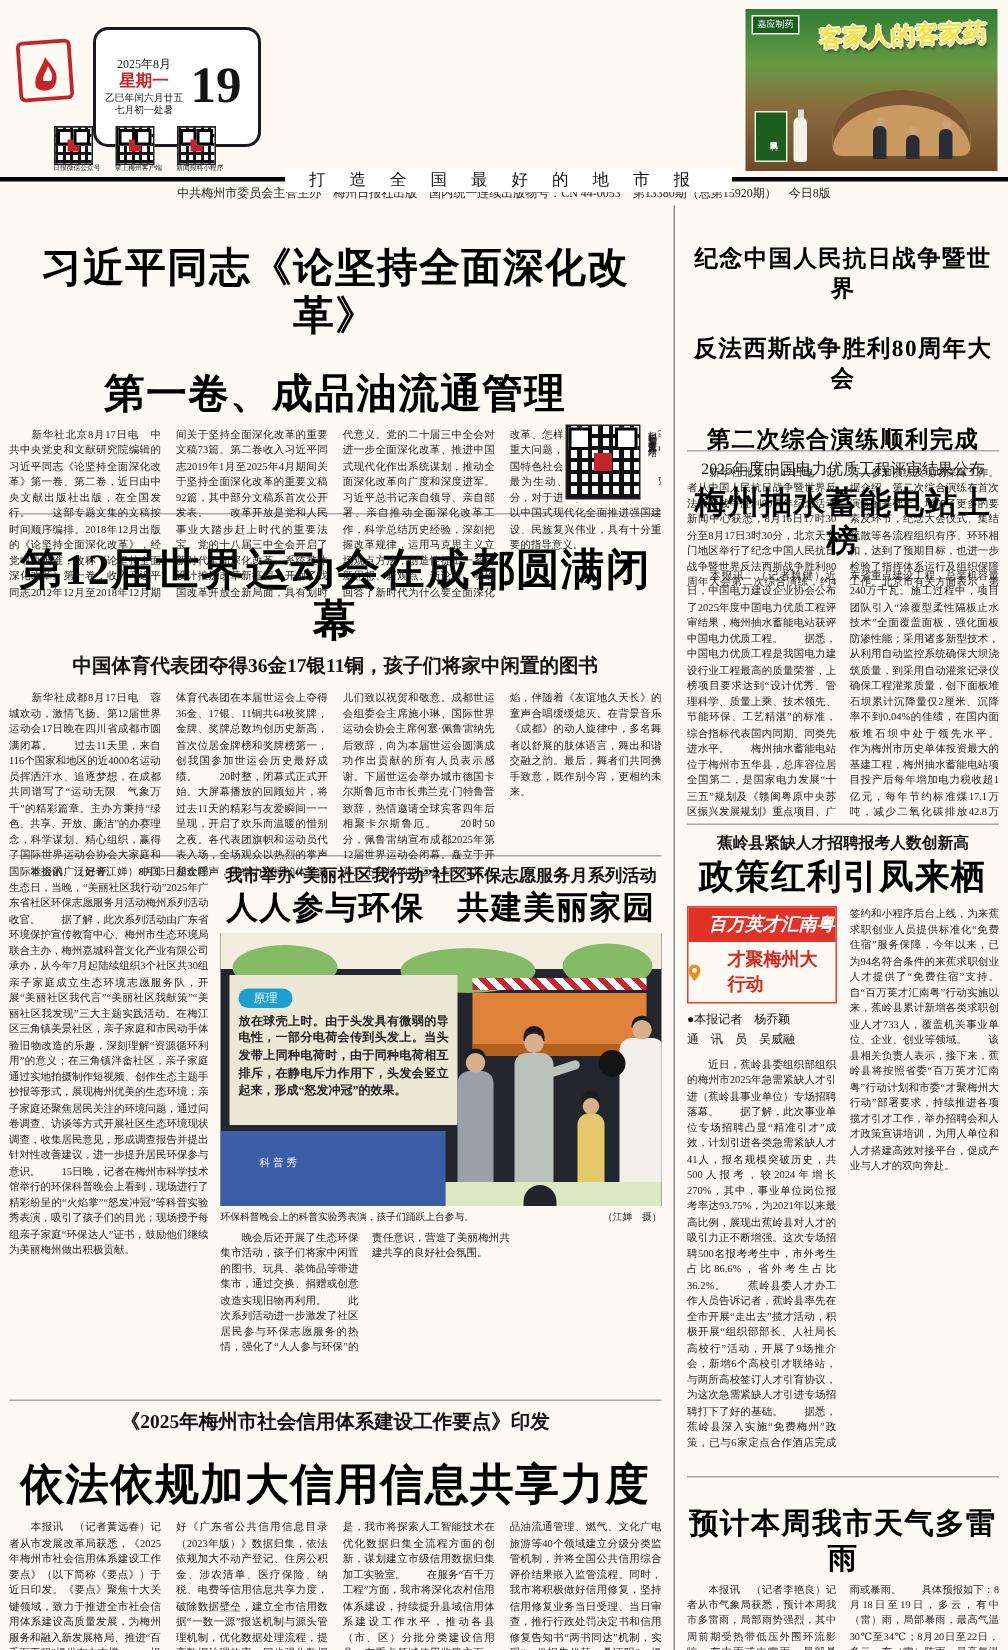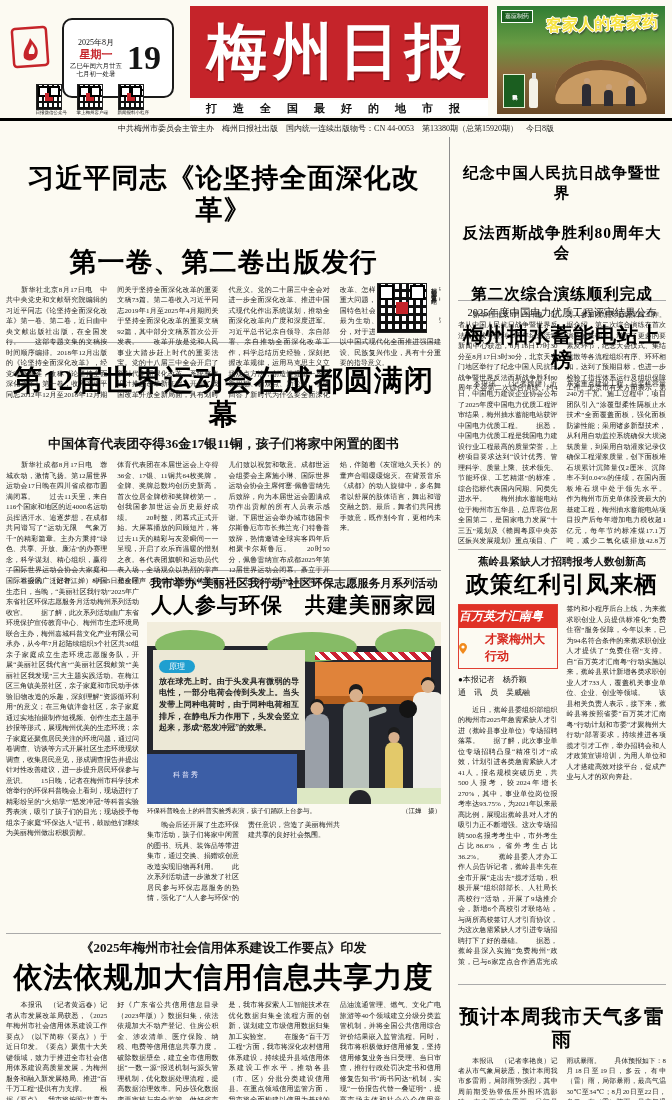--- a/index.html
+++ b/index.html
@@ -27,22 +27,22 @@
       repeating-linear-gradient(90deg,#111 0 2px,transparent 2px 5px),
       repeating-linear-gradient(0deg,#111 0 2px,transparent 2px 6px); }
   .qr::before, .qr::after { content:""; position:absolute; width:7px; height:7px; border:2px solid #000; background:#fff; }
   .qr::before { left:1px; top:1px; } .qr::after { right:1px; top:1px; }
   .qr .seal { position:absolute; left:50%; top:50%; transform:translate(-50%,-50%); width:8px; height:8px; background:#c5242a; }
   .qr-label { font-size:5px; line-height:1.3; white-space:nowrap; transform:scale(.9); }
   .masthead { position:absolute; left:190px; top:6px; width:298px; height:92px; background:#c5242a;
     display:flex; align-items:center; justify-content:center; }
   .masthead-title { color:#fff; font-size:60px; font-weight:bold; letter-spacing:6px; line-height:1;
     font-family:"Liberation Serif",serif; text-shadow:1px 2px 0 #8e1418; }
-  .slogan { position:absolute; left:190px; top:100px; width:298px; height:16px; background:#fff;
-    font-size:11px; font-weight:bold; letter-spacing:16px; padding-left:16px; line-height:16px; }
+  .slogan { position:absolute; left:190px; top:112px; width:298px; height:16px; background:#fff;
+    font-size:11px; font-weight:normal; letter-spacing:16px; padding-left:16px; line-height:16px; }
   .ad { position:absolute; left:497px; top:6px; width:168px; height:108px; overflow:hidden;
     background:linear-gradient(180deg,#2f7d33 0%,#679a43 34%,#8a6a3c 62%,#6b4a28 100%); }
   .ad-brand { position:absolute; left:4px; top:4px; font-size:6px; color:#fff; border:1px solid #fff; padding:1px 3px;
     background:#1b5e20; font-family:"Liberation Sans",sans-serif; }
   .ad-title { position:absolute; right:4px; top:8px; width:118px; text-align:center; transform:rotate(-2deg);
     font-size:16px; font-weight:bold; color:#f6e23e;
     text-shadow:-1px 0 #fff,1px 0 #fff,0 -1px #fff,0 1px #fff,1px 2px 2px #333; }
   .ad-house { position:absolute; right:18px; bottom:10px; width:92px; height:44px; background:#c89a62;
     border-radius:50% 50% 6px 6px / 70% 70% 6px 6px; box-shadow:inset 0 10px 0 #7a5531; }
   .ad-person { position:absolute; width:9px; height:22px; background:#2c2c34; border-radius:4px 4px 0 0; bottom:8px; }
@@ -108,37 +108,37 @@
   .table-cloth { position:absolute; left:0; bottom:0; width:150px; height:50px; background:#3c5ea6; }
   .table-cloth span { position:absolute; left:26px; top:16px; color:#eef; font-size:7px; letter-spacing:2px; }
   .backdrop-bottom { position:absolute; left:150px; right:0; bottom:0; height:16px; background:#dde8c4; }
   .kid-head { position:absolute; right:70px; bottom:0; width:22px; height:14px; border-radius:11px 11px 0 0; background:#23242a; }
   .caption-row { display:flex; justify-content:space-between; font-size:6.5px; margin:3px 0 4px; }
   .env-bottom { height:92px; }
 
   
   .credit { height:188px; }
   .credit .kicker { font-size:13px; }
-  .credit .headline { font-size:29px; margin:3px 0 6px; }
+  .credit .headline { font-size:29px; margin:16px 0 6px; }
   .credit-body { height:118px; }
 
   
   .memorial { height:156px; padding-top:4px; }
   .memorial .headline { font-size:15.5px; line-height:1.3; }
   .memorial-body { height:86px; margin-top:6px; }
   .power { height:238px; }
   .power .kicker { font-size:10.5px; font-weight:normal; }
   .power .headline { font-size:21px; margin:3px 0 6px; }
   .power-body { height:178px; }
   .talent { height:424px; }
   .talent .kicker { font-size:10.5px; }
   .talent .headline { font-size:23px; margin:2px 0 6px; }
   .talent-flow { height:368px; column-count:2; column-gap:9px; column-fill:auto; }
   .badge { border:1px solid #e04034; margin-bottom:5px; }
-  .badge-top { background:#e03226; color:#fff; font-weight:bold; font-size:12px; text-align:left; padding:3px 0; font-style:italic; }
+  .badge-top { background:#e03226; color:#fff; font-weight:bold; font-size:12px; text-align:right; padding:3px 0; font-style:italic; }
   .badge-bottom { color:#d6281e; font-weight:bold; font-size:12px; display:flex; align-items:center; justify-content:center; gap:18px; padding:3px 0; }
   .pin { width:8px; height:11px; display:inline-block; }
   .byline { font-size:8px; line-height:1.6; margin-bottom:5px; }
   .weather { height:116px; }
   .weather .headline { font-size:19.5px; margin-bottom:5px; }
   .weather-body { height:84px; font-size:6.8px; }
 </style>
 </head>
 <body>
 
@@ -177,23 +177,20 @@
         <div class="qr-label">掌上梅州客户端</div>
       </div>
       <div class="qr-item">
         <div class="qr">
             <span class="seal"></span>
           </div>
         <div class="qr-label">新闻报料小程序</div>
       </div>
     </div>
 
-    <div class="masthead">
-      <div class="masthead-title">梅州日报</div>
-    </div>
     <div class="slogan">打造全国最好的地市报</div>
 
     <div class="ad">
       <div class="ad-brand">嘉应制药</div>
       <div class="ad-title">客家人的客家药</div>
       <div class="ad-house"></div>
       <div class="ad-person" style="right:74px;"></div>
       <div class="ad-person" style="right:52px; height:16px;"></div>
       <div class="ad-person" style="right:30px; height:20px;"></div>
       <div class="ad-product-box">双料喉风散</div>
@@ -203,21 +200,21 @@
 
   <div class="rule"></div>
   <div class="pub-line">中共梅州市委员会主管主办　梅州日报社出版　国内统一连续出版物号：CN 44-0053　第13380期（总第15920期）　今日8版</div>
 
   <div class="main">
 
     <div class="col-left">
 
       <div class="lead">
         <div class="headline">习近平同志《论坚持全面深化改革》</div>
-        <div class="headline">第一卷、第二卷出版发行</div>
+        <div class="headline">第一卷、成品油流通管理</div>
         <div class="lead-body body-text cols4">　　新华社北京8月17日电　中共中央党史和文献研究院编辑的习近平同志《论坚持全面深化改革》第一卷、第二卷，近日由中央文献出版社出版，在全国发行。　　这部专题文集的文稿按时间顺序编排。2018年12月出版的《论坚持全面深化改革》，经党中央批准，改称《论坚持全面深化改革》第一卷，收入习近平同志2012年12月至2018年12月期间关于坚持全面深化改革的重要文稿73篇。第二卷收入习近平同志2019年1月至2025年4月期间关于坚持全面深化改革的重要文稿92篇，其中部分文稿系首次公开发表。　　改革开放是党和人民事业大踏步赶上时代的重要法宝。党的十八届三中全会开启了新时代全面深化改革、系统整体设计推进改革新征程，开创了我国改革开放全新局面，具有划时代意义。党的二十届三中全会对进一步全面深化改革、推进中国式现代化作出系统谋划，推动全面深化改革向广度和深度进军。习近平总书记亲自领导、亲自部署、亲自推动全面深化改革工作，科学总结历史经验，深刻把握改革规律，运用马克思主义立场观点方法，创造性提出一系列新思想、新观点、新论断，明确回答了新时代为什么要全面深化改革、怎样推进全面深化改革等重大问题，构成习近平新时代中国特色社会主义思想最为丰富、最为生动、最为重要的组成部分，对于进一步全面深化改革，以中国式现代化全面推进强国建设、民族复兴伟业，具有十分重要的指导意义。</div>
         <div class="lead-qr">
           <div class="qr">
               <span class="seal"></span>
             </div>
           <div class="qr-vlabel">扫码看第二卷主要篇目介绍</div>
         </div>
       </div>
 
       <hr class="divider">

